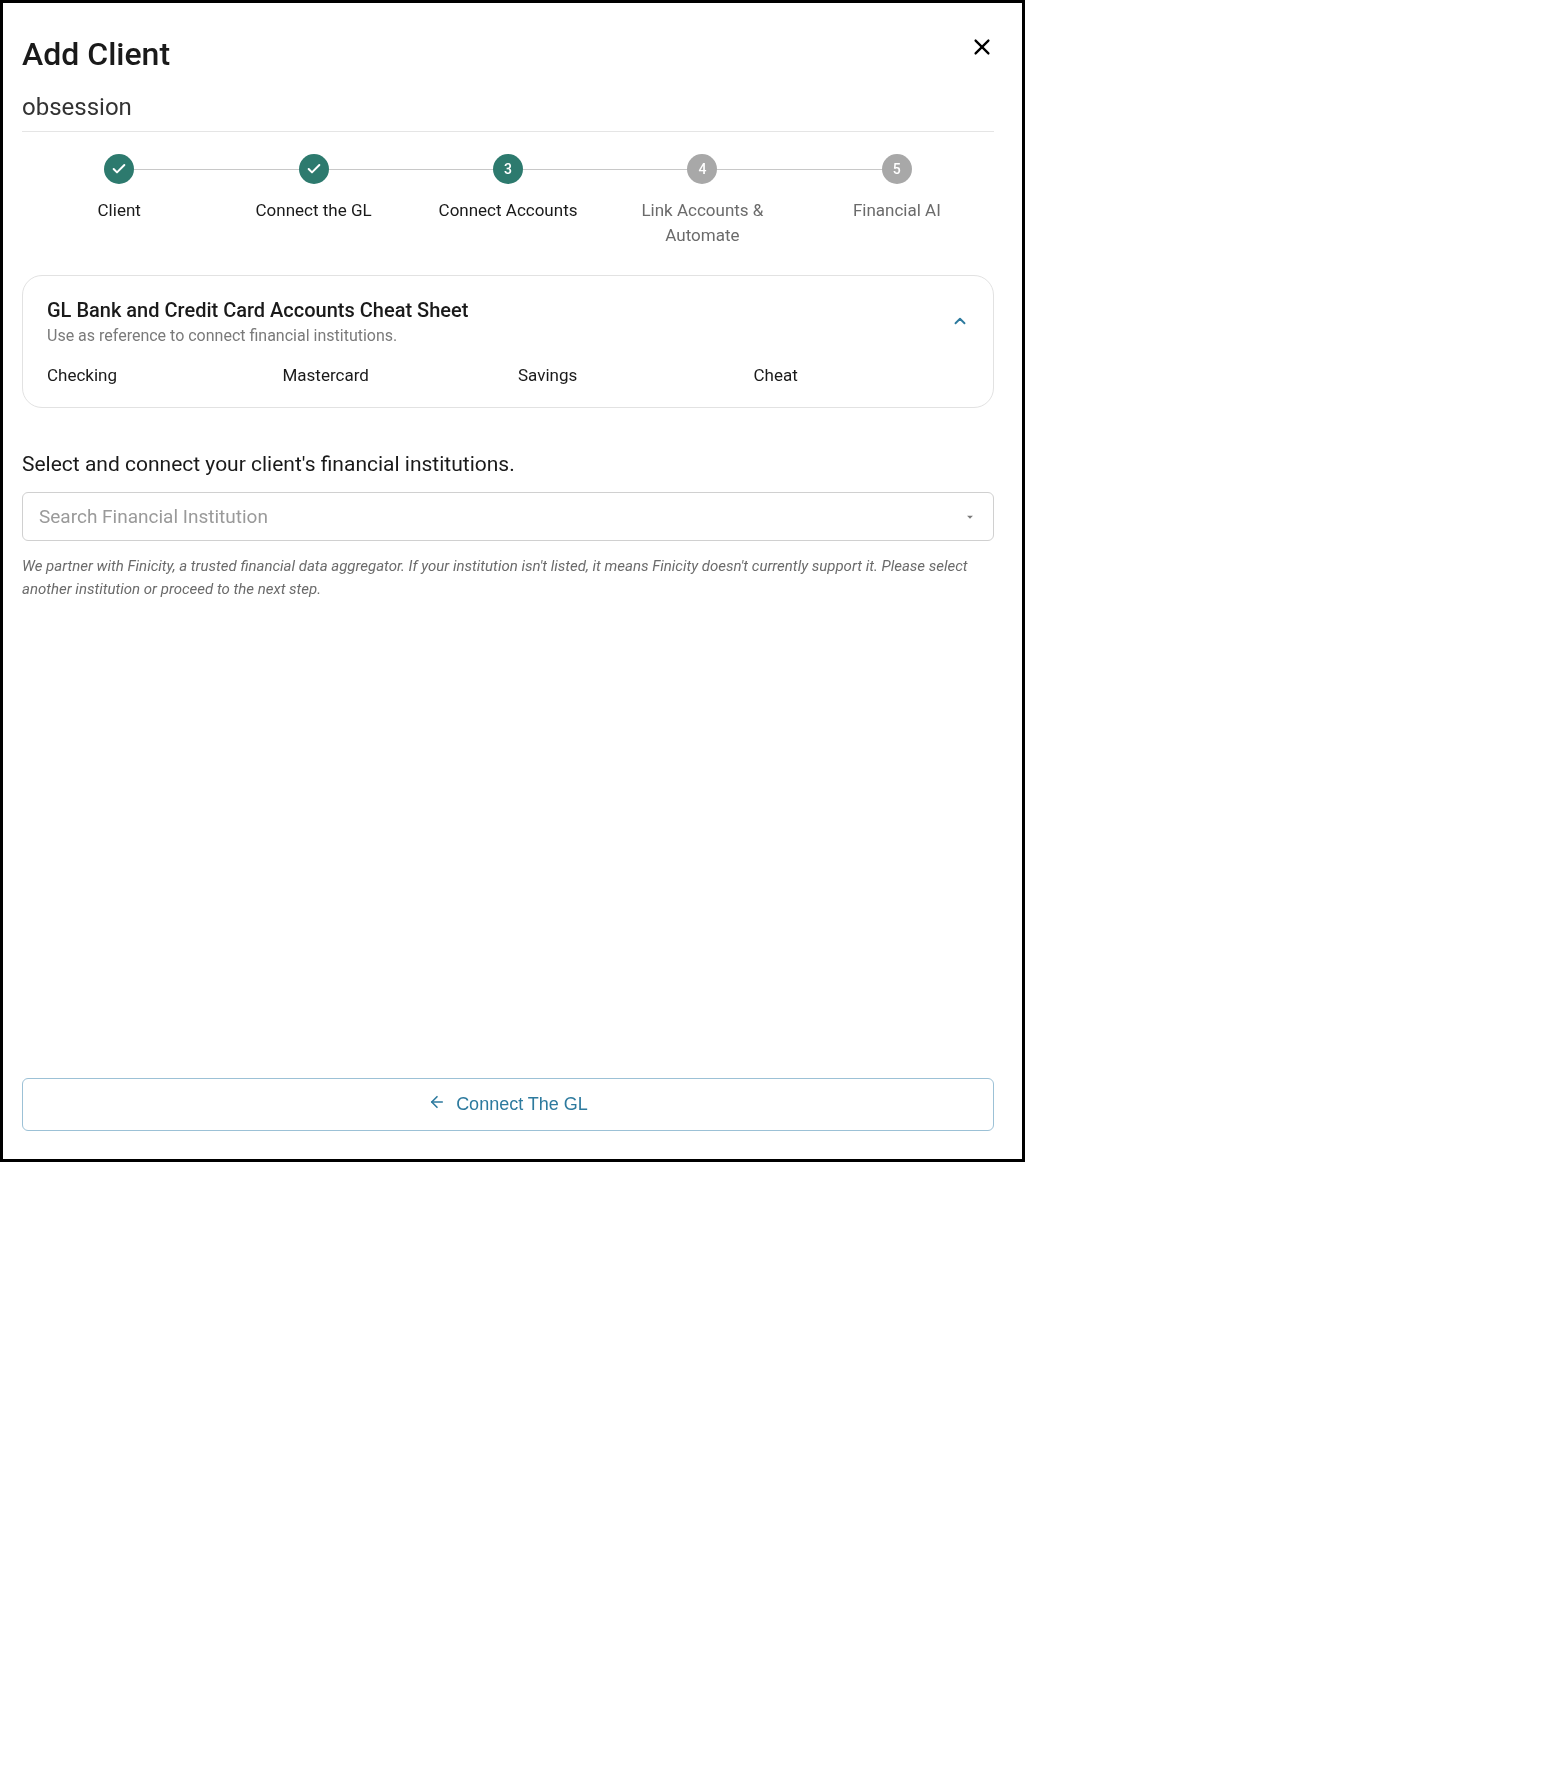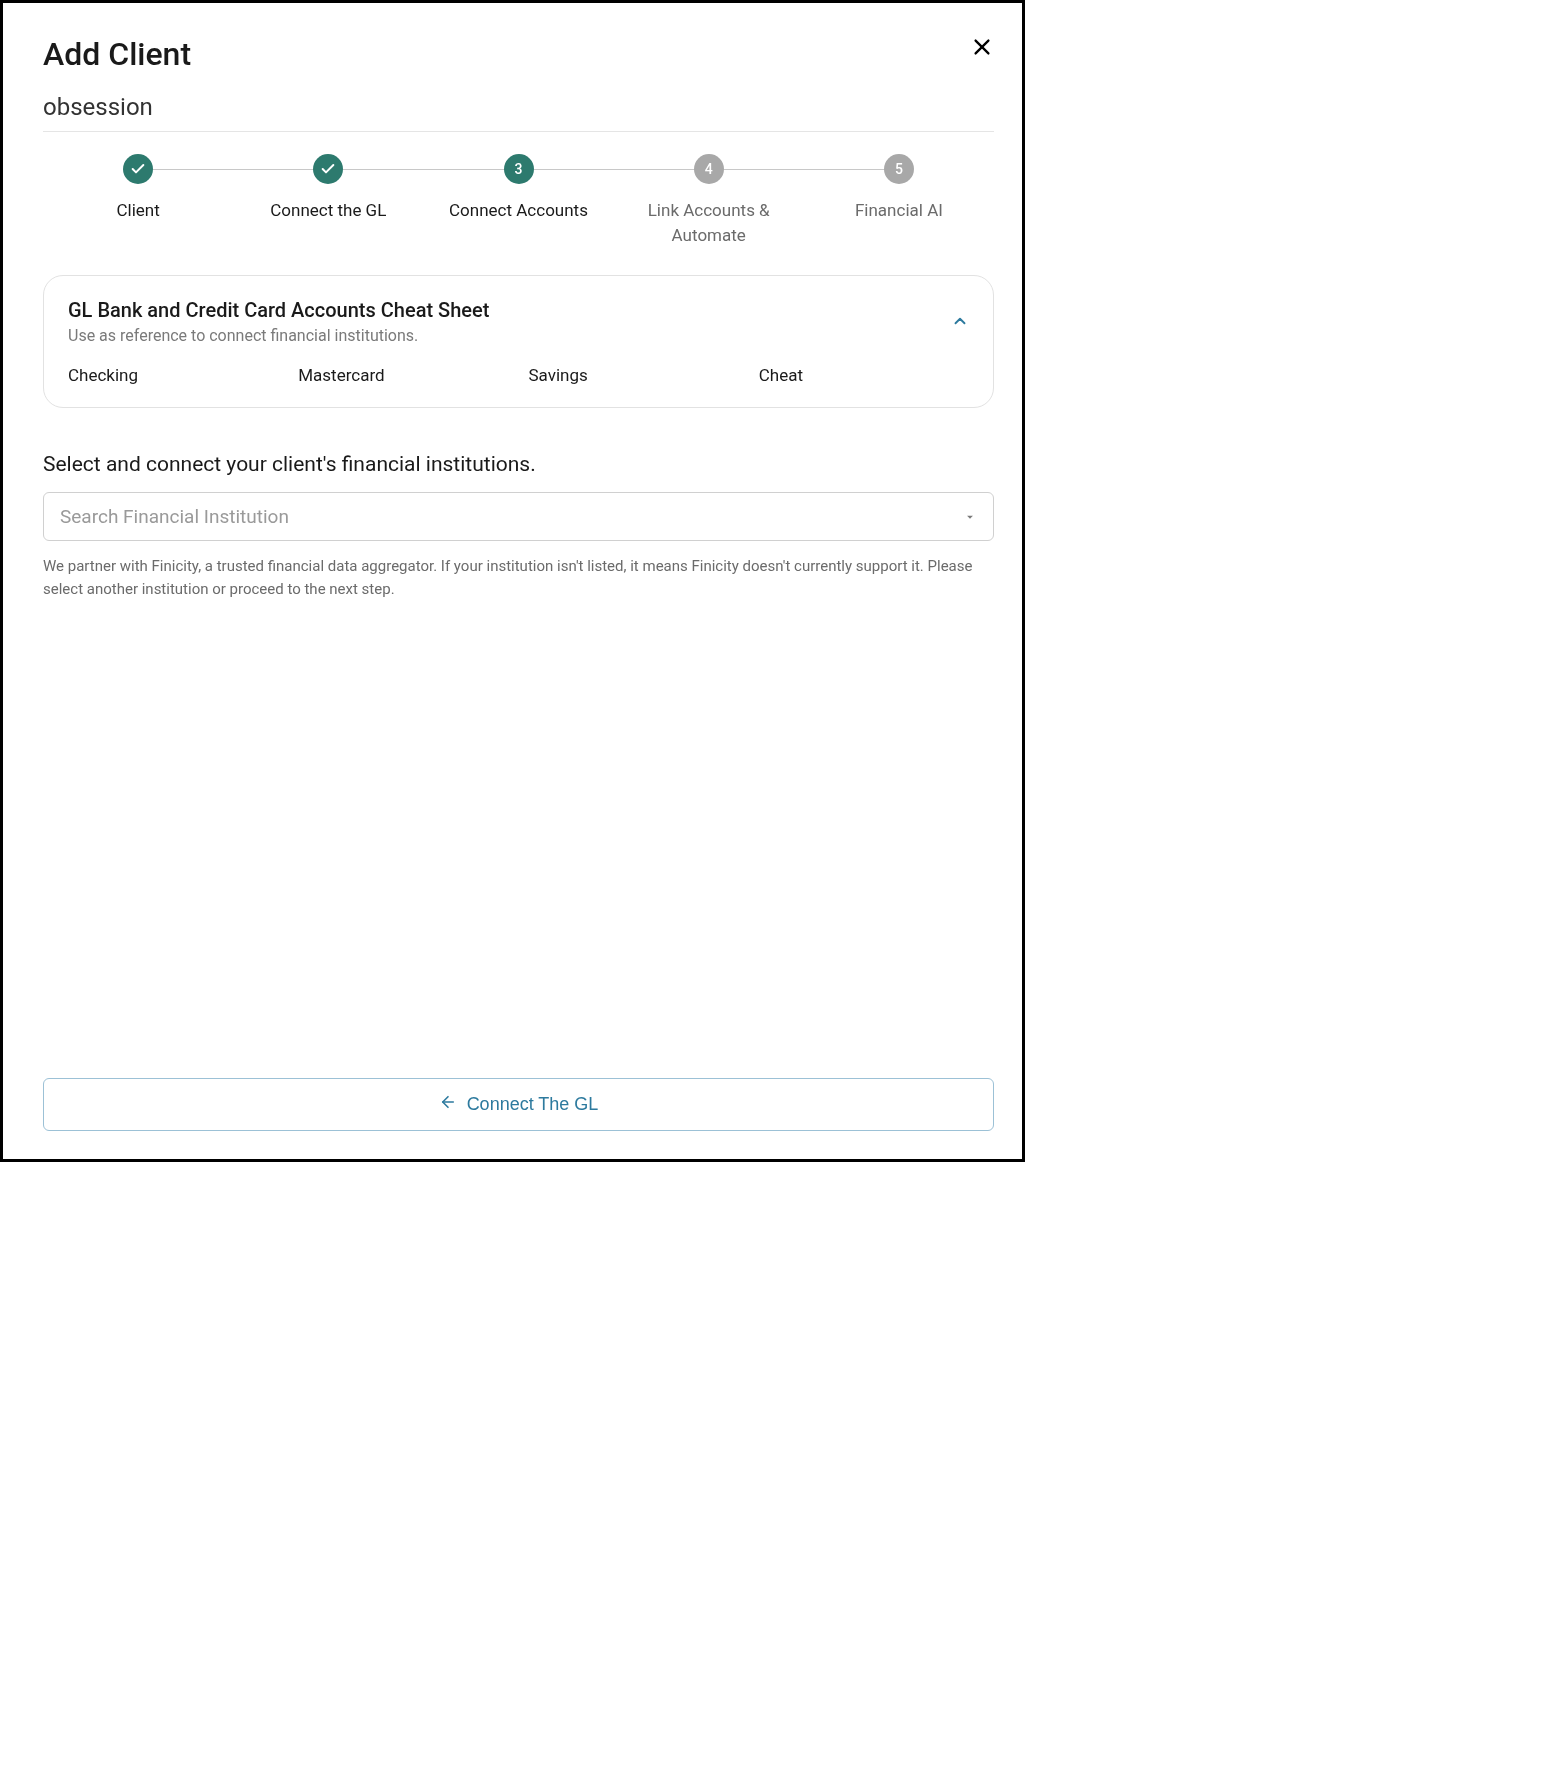--- a/index.html
+++ b/index.html
@@ -6,21 +6,21 @@
     body {
       font-family: -apple-system, BlinkMacSystemFont, "Segoe UI", Roboto, "Helvetica Neue", Arial, sans-serif;
       background: #fff;
       color: #1a1a1a;
     }
     .modal {
       width: 1025px;
       height: 1162px;
       border: 3px solid #000;
       background: #fff;
-      padding: 32px 28px 28px 40px;
+      padding: 32px 28px 28px 19px;
       display: flex;
       flex-direction: column;
       position: relative;
     }
     .modal-header {
       display: flex;
       justify-content: space-between;
       align-items: flex-start;
       margin-bottom: 20px;
     }
@@ -149,20 +149,21 @@
     .search-placeholder {
       font-size: 19px;
       color: #9a9a9a;
     }
     .dropdown-icon { color: #7a7a7a; }
     .dropdown-icon svg { width: 14px; height: 14px; }
     .helper-text {
       font-size: 15px;
       color: #6b6b6b;
       line-height: 1.5;
+      font-style: italic;
     }
     .footer {
       margin-top: auto;
       display: flex;
       gap: 14px;
     }
     .btn {
       flex: 1;
       padding: 14px 20px;
       border-radius: 6px;

